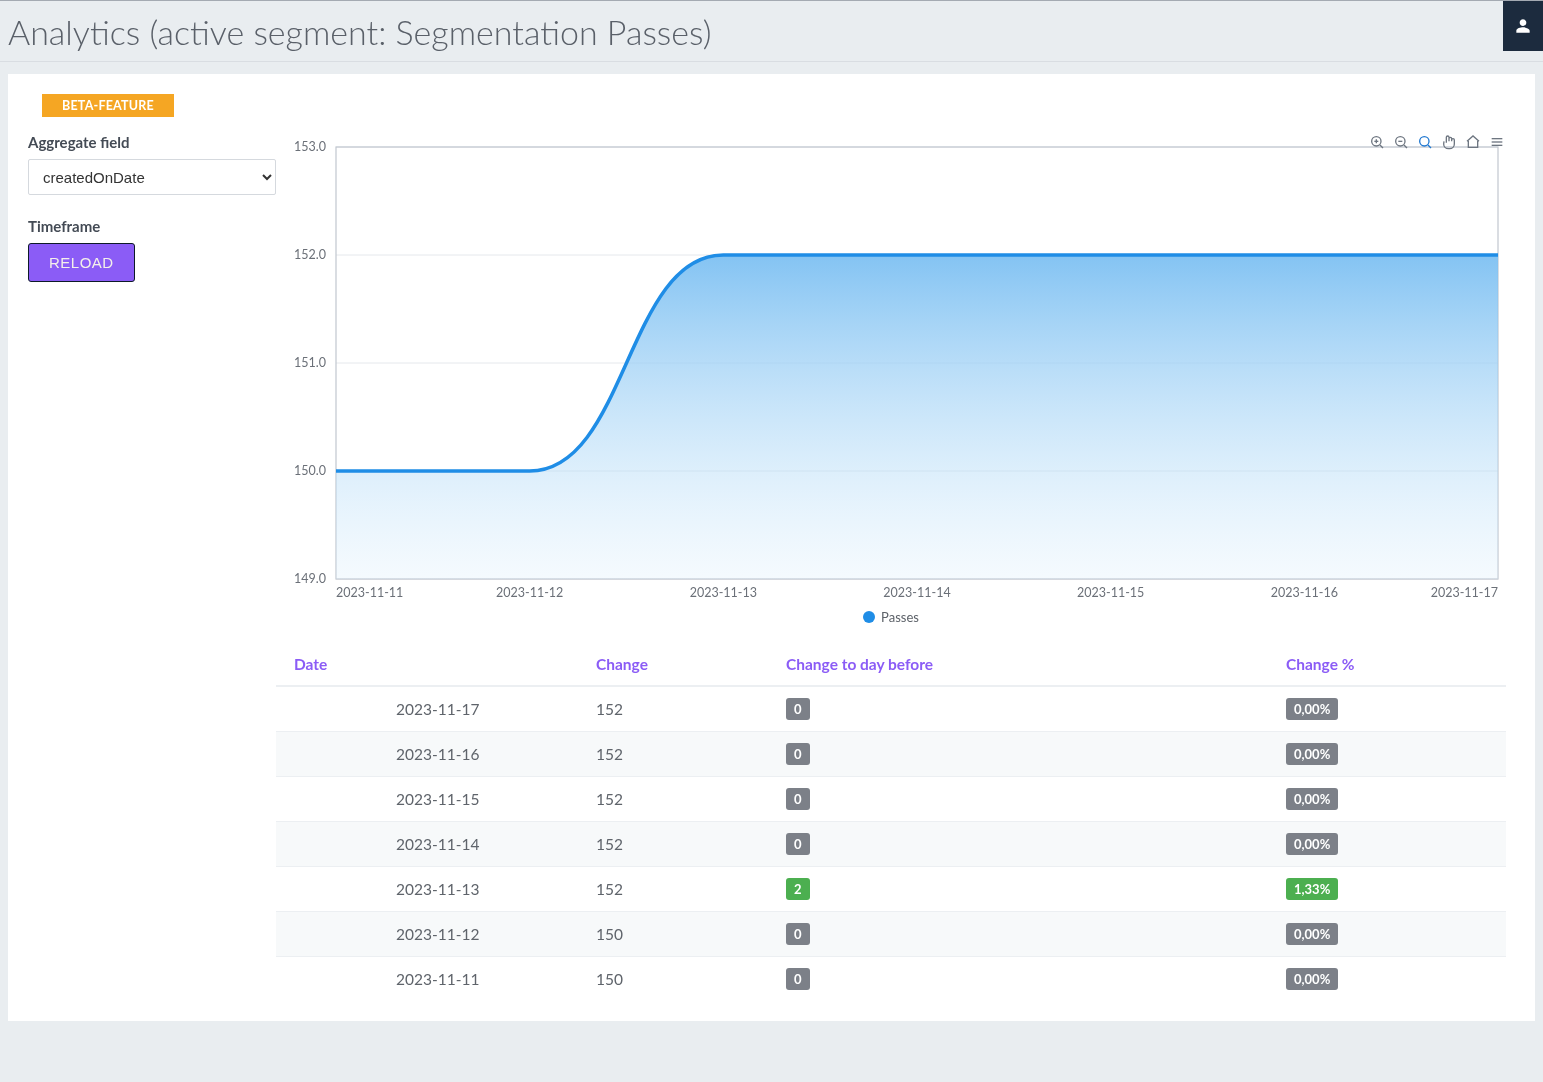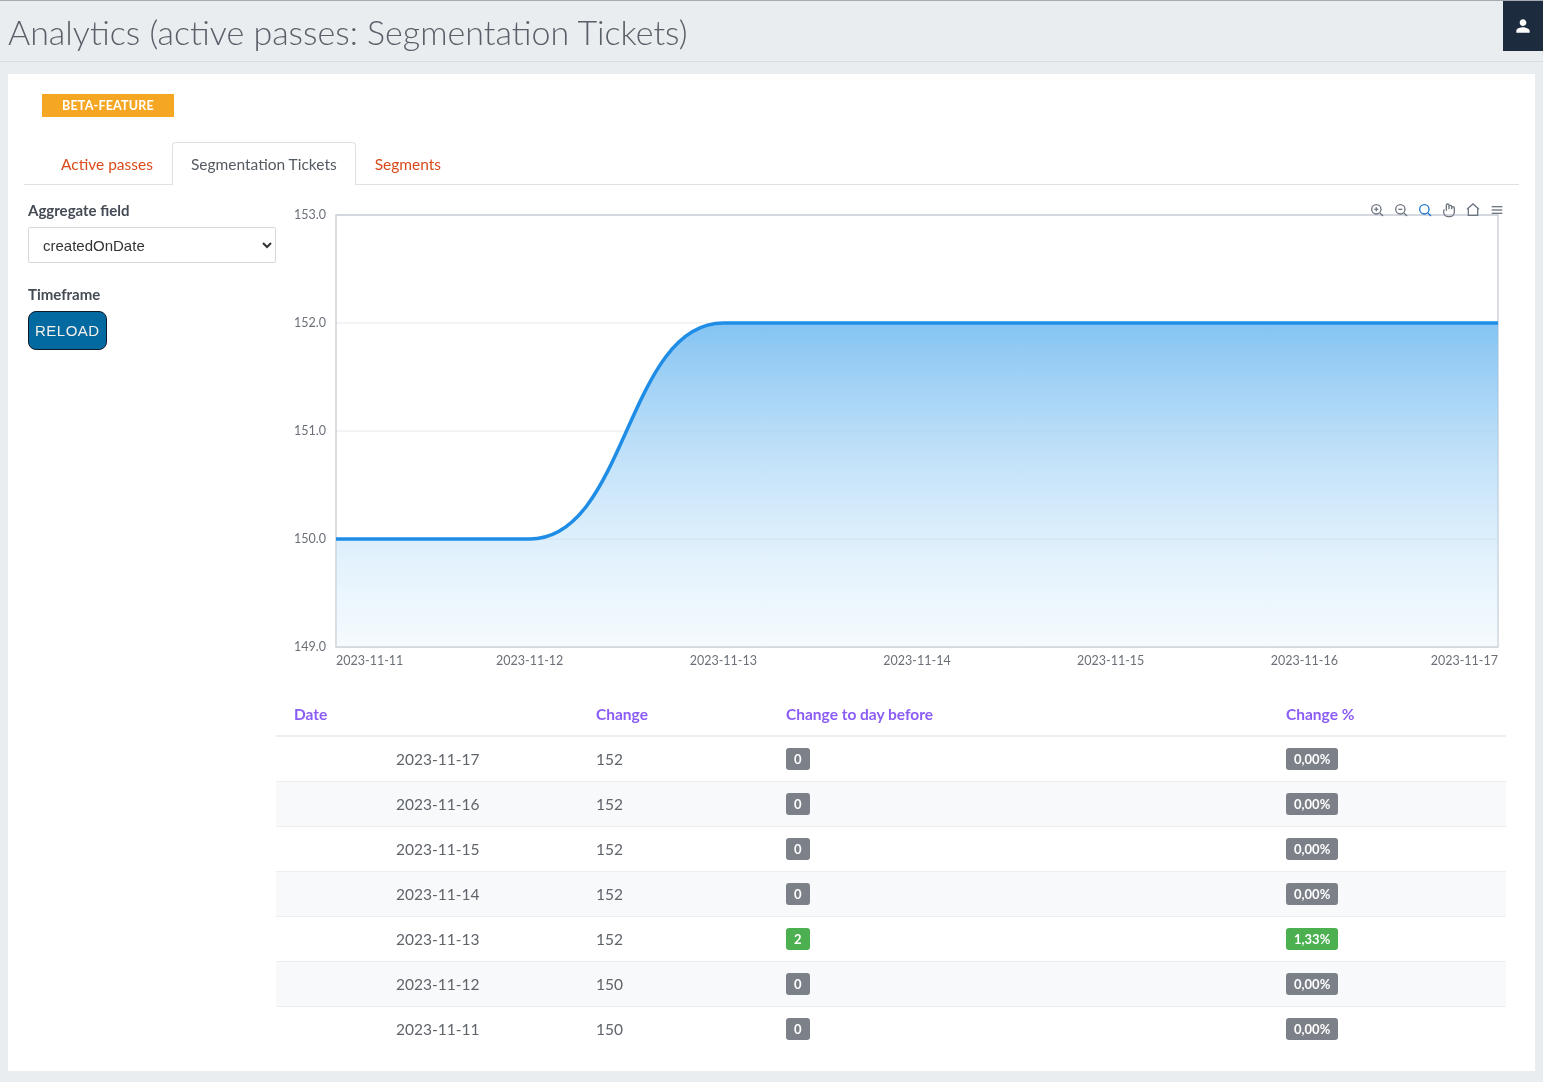--- a/index.html
+++ b/index.html
@@ -80,25 +80,25 @@
     border: 1px solid #d5d9de;
     background: #fff;
     font-size: 15px;
     padding: 0 36px 0 10px;
     border-radius: 2px;
     appearance: auto;
     color: #333;
   }
   .reload-btn {
     display: inline-block;
-    background: #0369a1;
+    background: #8b5cf6;
     color: #f4f0ea;
     border: 1px solid #0e1a29;
-    border-radius: 8px;
-    padding: 10px 6px;
+    border-radius: 3px;
+    padding: 10px 20px;
     font-size: 15px;
     letter-spacing: .5px;
     cursor: pointer;
   }
 
   
   .chart-toolbar {
     position: absolute;
     top: 0; right: 14px;
     display: flex; gap: 6px;
@@ -132,36 +132,31 @@
   .col-count  { width: 190px; }
   .col-change { width: 500px; }
   .col-pct    { width: auto; }
   td.col-date-td { padding-left: 120px !important; }
 
 </style>
 </head>
 <body>
 
 <div class="topbar">
-  <h1 class="page-title">Analytics (active passes: Segmentation Tickets)</h1>
+  <h1 class="page-title">Analytics (active segment: Segmentation Passes)</h1>
   <div class="user-menu">
     <svg width="16" height="16" viewBox="0 0 24 24">
         <path d="M12 12c2.76 0 5-2.24 5-5s-2.24-5-5-5-5 2.24-5 5 2.24 5 5 5zm0 2c-3.33 0-10 1.67-10 5v3h20v-3c0-3.33-6.67-5-10-5z"></path>
       </svg>
   </div>
 </div>
 
 <div class="card">
   <span class="beta-badge">BETA-FEATURE</span>
 
-  <div class="tabs" id="tabs">
-      <div class="tab">Active passes</div>
-      <div class="tab active">Segmentation Tickets</div>
-      <div class="tab">Segments</div>
-    </div>
 
   <div class="body-row">
 
     <div class="sidebar">
       <label class="field-label">Aggregate field</label>
       <div class="select-wrap">
         <select class="form-select" id="aggregate-select"><option value="createdOnDate">createdOnDate</option></select>
       </div>
 
       <label class="field-label">Timeframe</label>
@@ -235,20 +230,23 @@
             <path d="M 60 334 C 156.83333333333331 334, 156.83333333333331 334, 253.66666666666666 334 C 350.5 334, 350.5 118, 447.3333333333333 118 C 544.1666666666666 118, 544.1666666666666 118, 641 118 C 737.8333333333333 118, 737.8333333333333 118, 834.6666666666666 118 C 931.5 118, 931.5 118, 1028.3333333333335 118 C 1125.1666666666667 118, 1125.1666666666667 118, 1222 118 L 1222 442 L 60 442 Z" class="series-area"></path>
             <path d="M 60 334 C 156.83333333333331 334, 156.83333333333331 334, 253.66666666666666 334 C 350.5 334, 350.5 118, 447.3333333333333 118 C 544.1666666666666 118, 544.1666666666666 118, 641 118 C 737.8333333333333 118, 737.8333333333333 118, 834.6666666666666 118 C 931.5 118, 931.5 118, 1028.3333333333335 118 C 1125.1666666666667 118, 1125.1666666666667 118, 1222 118" class="series-line"></path>
             <text x="60" y="460" text-anchor="start" class="x-label">2023-11-11</text>
             <text x="253.66666666666666" y="460" text-anchor="middle" class="x-label">2023-11-12</text>
             <text x="447.3333333333333" y="460" text-anchor="middle" class="x-label">2023-11-13</text>
             <text x="641" y="460" text-anchor="middle" class="x-label">2023-11-14</text>
             <text x="834.6666666666666" y="460" text-anchor="middle" class="x-label">2023-11-15</text>
             <text x="1028.3333333333335" y="460" text-anchor="middle" class="x-label">2023-11-16</text>
             <text x="1222" y="460" text-anchor="end" class="x-label">2023-11-17</text>
           </svg>
+        <div class="legend">
+          <span class="dot"></span><span>Passes</span>
+        </div>
       </div>
 
       <table class="data" id="data-table">
         <thead>
             <tr id="thead-row">
               <th class="col-date">Date</th>
               <th class="col-count">Change</th>
               <th class="col-change">Change to day before</th>
               <th class="col-pct">Change %</th>
             </tr>

